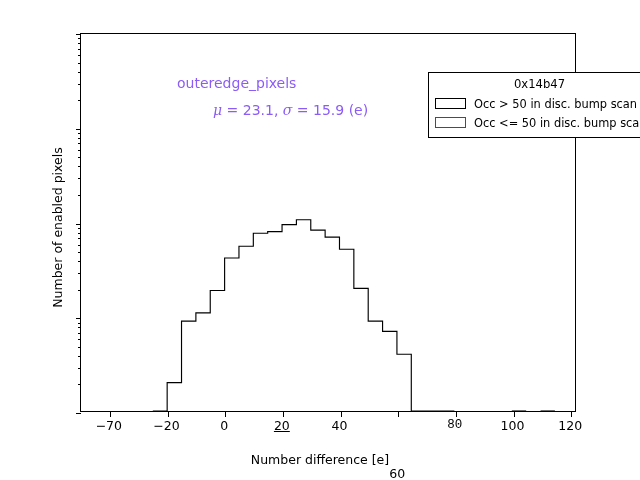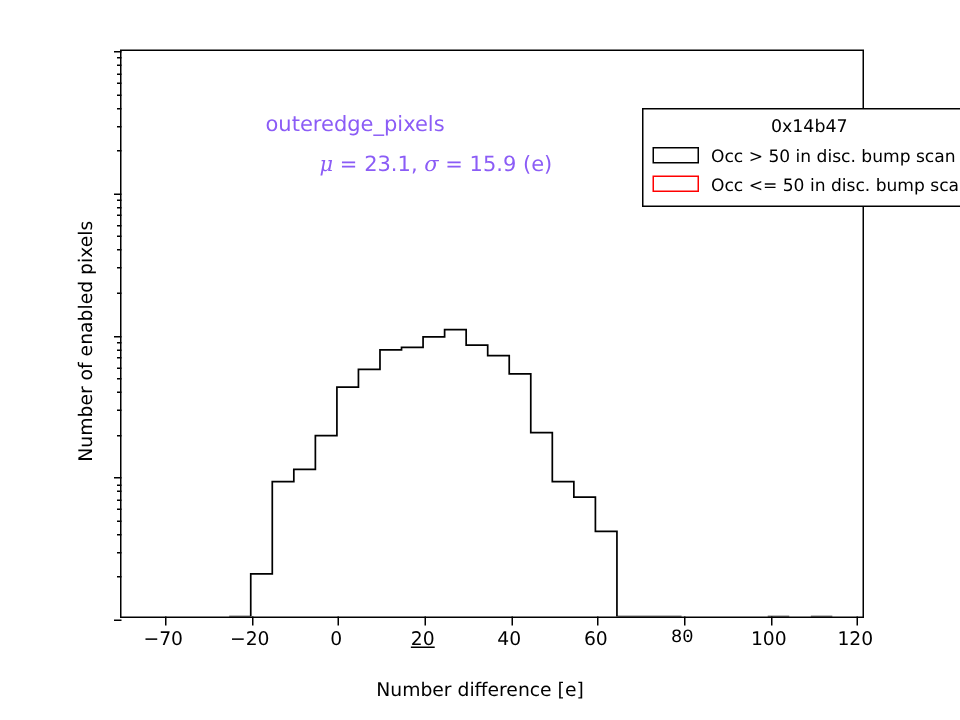--- a/index.html
+++ b/index.html
@@ -225,17 +225,17 @@
       <div class="xtick-major" style="left: 490.233px;"></div>
     </div>
 
   <div id="xlabel">Number difference [e]</div>
 
 <div class="xtick-label" style="left: 108.837px;">−70</div>
     <div class="xtick-label" style="left: 166.512px;">−20</div>
     <div class="xtick-label" style="left: 224.186px;">0</div>
     <div class="xtick-label" style="left: 281.86px; text-decoration: underline;">20</div>
     <div class="xtick-label" style="left: 339.535px; text-align: right;">40</div>
-    <div class="xtick-label" style="left: 397.209px;">60</div>
+    <div class="xtick-label" style="left: 397.209px; margin-top: 48px;">60</div>
     <div class="xtick-label" style="left: 454.884px; font-family: Liberation Mono, monospace;">80</div>
     <div class="xtick-label" style="left: 512.558px;">100</div>
     <div class="xtick-label" style="left: 570.233px;">120</div>
   </div>
 
 </body></html>

